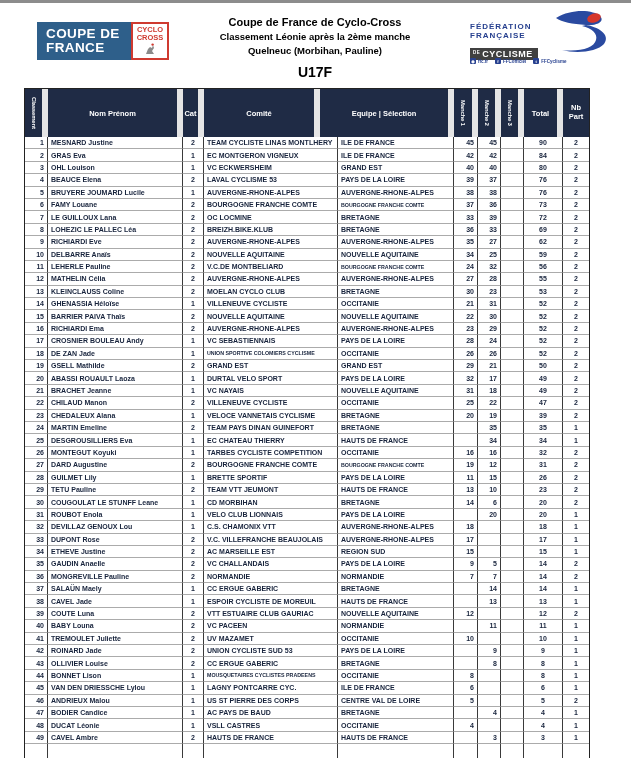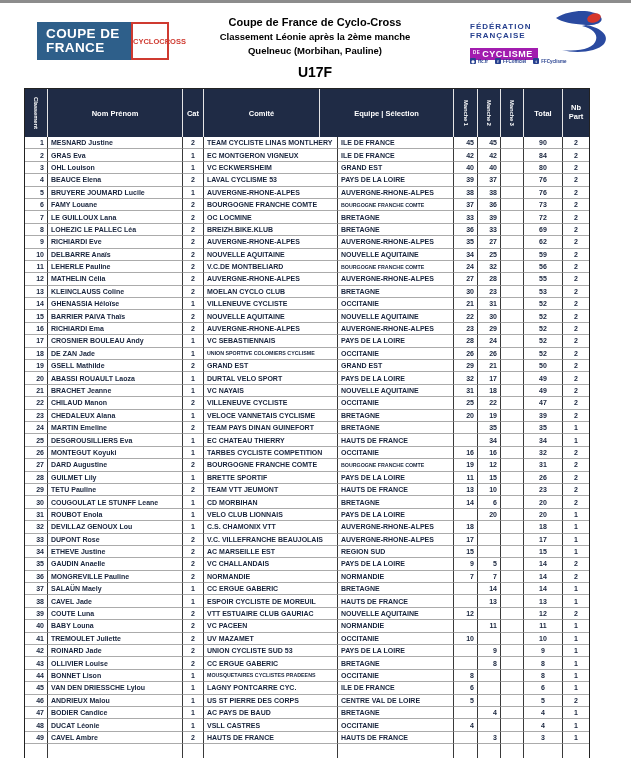--- a/index.html
+++ b/index.html
@@ -14,35 +14,35 @@
   .logo-cdf { position:absolute; left:37px; top:22px; display:flex; height:38px; }
   .cdf-blue {
     background:#2e5f8a; color:#fff; width:94px; height:38px;
     display:flex; flex-direction:column; justify-content:center;
     font-weight:bold; font-size:13.5px; line-height:1.02; padding-left:9px;
     letter-spacing:.4px; box-sizing:border-box;
   }
   .cdf-red {
     width:38px; height:38px; box-sizing:border-box; border:2px solid #cf3a30; background:#fff;
     color:#cf3a30; font-weight:bold; font-size:7.5px; line-height:1.05;
-    display:flex; flex-direction:row; align-items:center; padding-top:2px;
+    display:flex; flex-direction:column; align-items:center; padding-top:2px;
   }
   .cdf-red svg { margin-top:1px; }
 
   .title-block { position:absolute; top:16px; left:150px; width:330px; text-align:center; color:#000; }
   .title-l1 { font-size:11px; font-weight:bold; }
   .title-l2, .title-l3 { font-size:9.5px; font-weight:bold; margin-top:3px; }
   .title-cat { font-size:14px; font-weight:bold; margin-top:8px; }
 
   .logo-ffc { position:absolute; left:468px; top:10px; width:150px; height:58px; }
   .ffc-swoosh { position:absolute; right:4px; top:0; }
   .ffc-text { position:absolute; left:2px; top:12px; }
   .ffc-l1, .ffc-l2 { font-size:8px; font-weight:bold; color:#27408f; letter-spacing:1px; line-height:1.15; }
   .ffc-banner {
-    margin-top:2px; background:#a21caf; color:#fff; font-weight:bold; font-size:9px;
+    margin-top:2px; background:#404040; color:#fff; font-weight:bold; font-size:9px;
     padding:1px 5px 1px 3px; display:inline-flex; align-items:center; letter-spacing:.5px;
   }
   .ffc-banner .de { font-size:4.5px; line-height:1; margin-right:2px; text-align:center; }
   .ffc-social { position:absolute; left:2px; top:48px; display:flex; gap:7px; align-items:center; }
   .soc-item { display:flex; align-items:center; gap:2px; }
   .soc-sq { width:6px; height:6px; background:#27408f; border-radius:1px; display:inline-flex; align-items:center; justify-content:center; color:#fff; font-size:4px; font-weight:bold; }
   .soc-label { font-size:4.5px; font-weight:bold; color:#27408f; }
 
   
   .tbl { position:absolute; left:24px; top:88px; width:566px; box-sizing:border-box; border:1px solid #222; }
@@ -51,21 +51,21 @@
   .brow { height:12.4px; }
   .frow { height:15px; }
   .c {
     box-sizing:border-box; border-right:1px solid #3a3a3a;
     display:flex; align-items:center; overflow:hidden; white-space:nowrap;
     font-size:7px; font-weight:bold; color:#17233c;
   }
   .brow .c { border-bottom:1px solid #ababab; }
   .frow .c { border-bottom:none; background:#fff; }
   .c:last-child { border-right:none; }
-  .hrow .c { border-right:1px solid #e5e5e5; color:#fff; justify-content:center; text-align:center; font-size:7.5px; }
+  .hrow .c { border-right:6px solid #e5e5e5; color:#fff; justify-content:center; text-align:center; font-size:7.5px; }
   .hrow .c:last-child { border-right:none; }
   .vtext { writing-mode:vertical-rl; text-orientation:mixed; font-size:6px; letter-spacing:-.2px; }
   .wrap { white-space:normal; line-height:1.15; }
 
   .w-cls{width:23px;} .w-nom{width:135px;} .w-cat{width:21px;} .w-eq{width:134px;}
   .w-com{width:116px;} .w-m1{width:24px;} .w-m2{width:23px;} .w-m3{width:23px;}
   .w-tot{width:39px;} .w-nb{width:26px; min-width:0;}
 
   .al { padding-left:3px; }
   .ar { justify-content:flex-end; padding-right:3px; }

